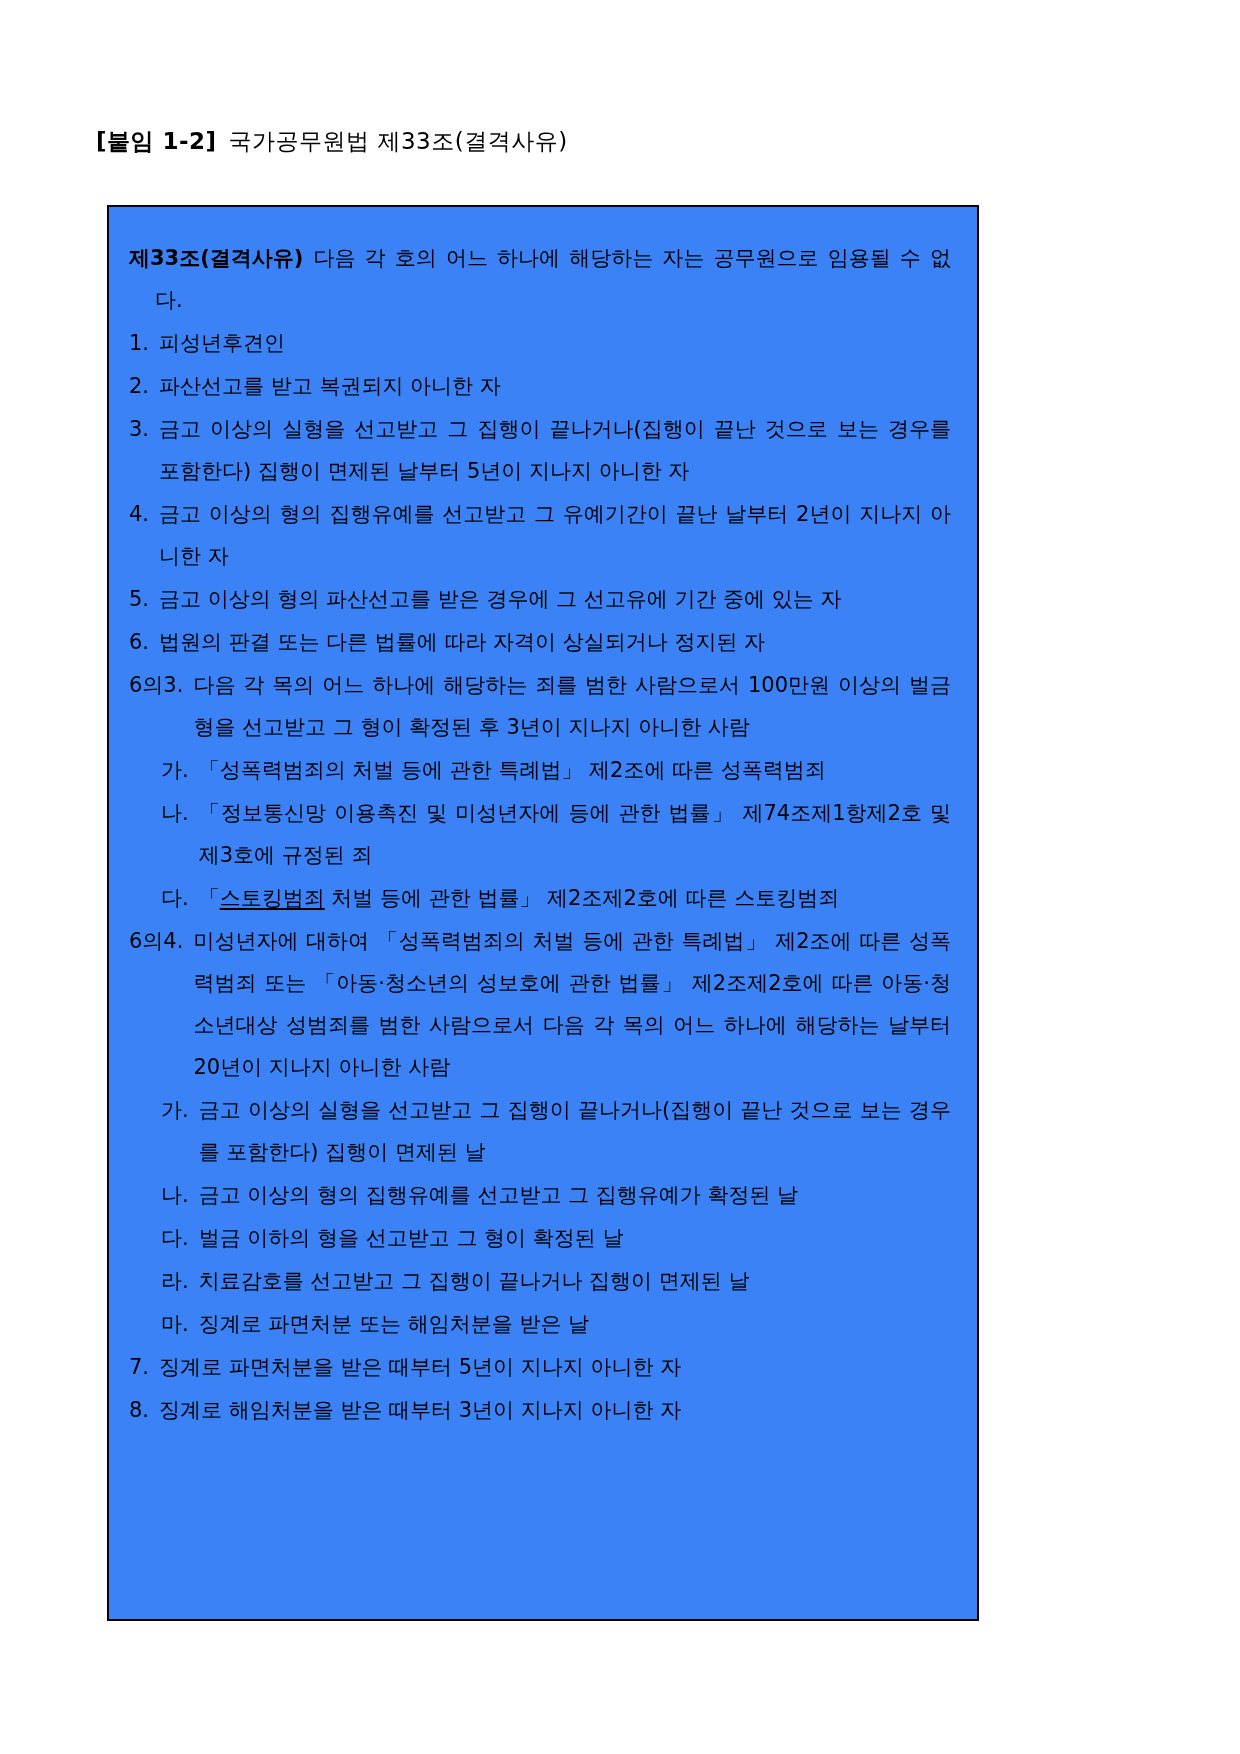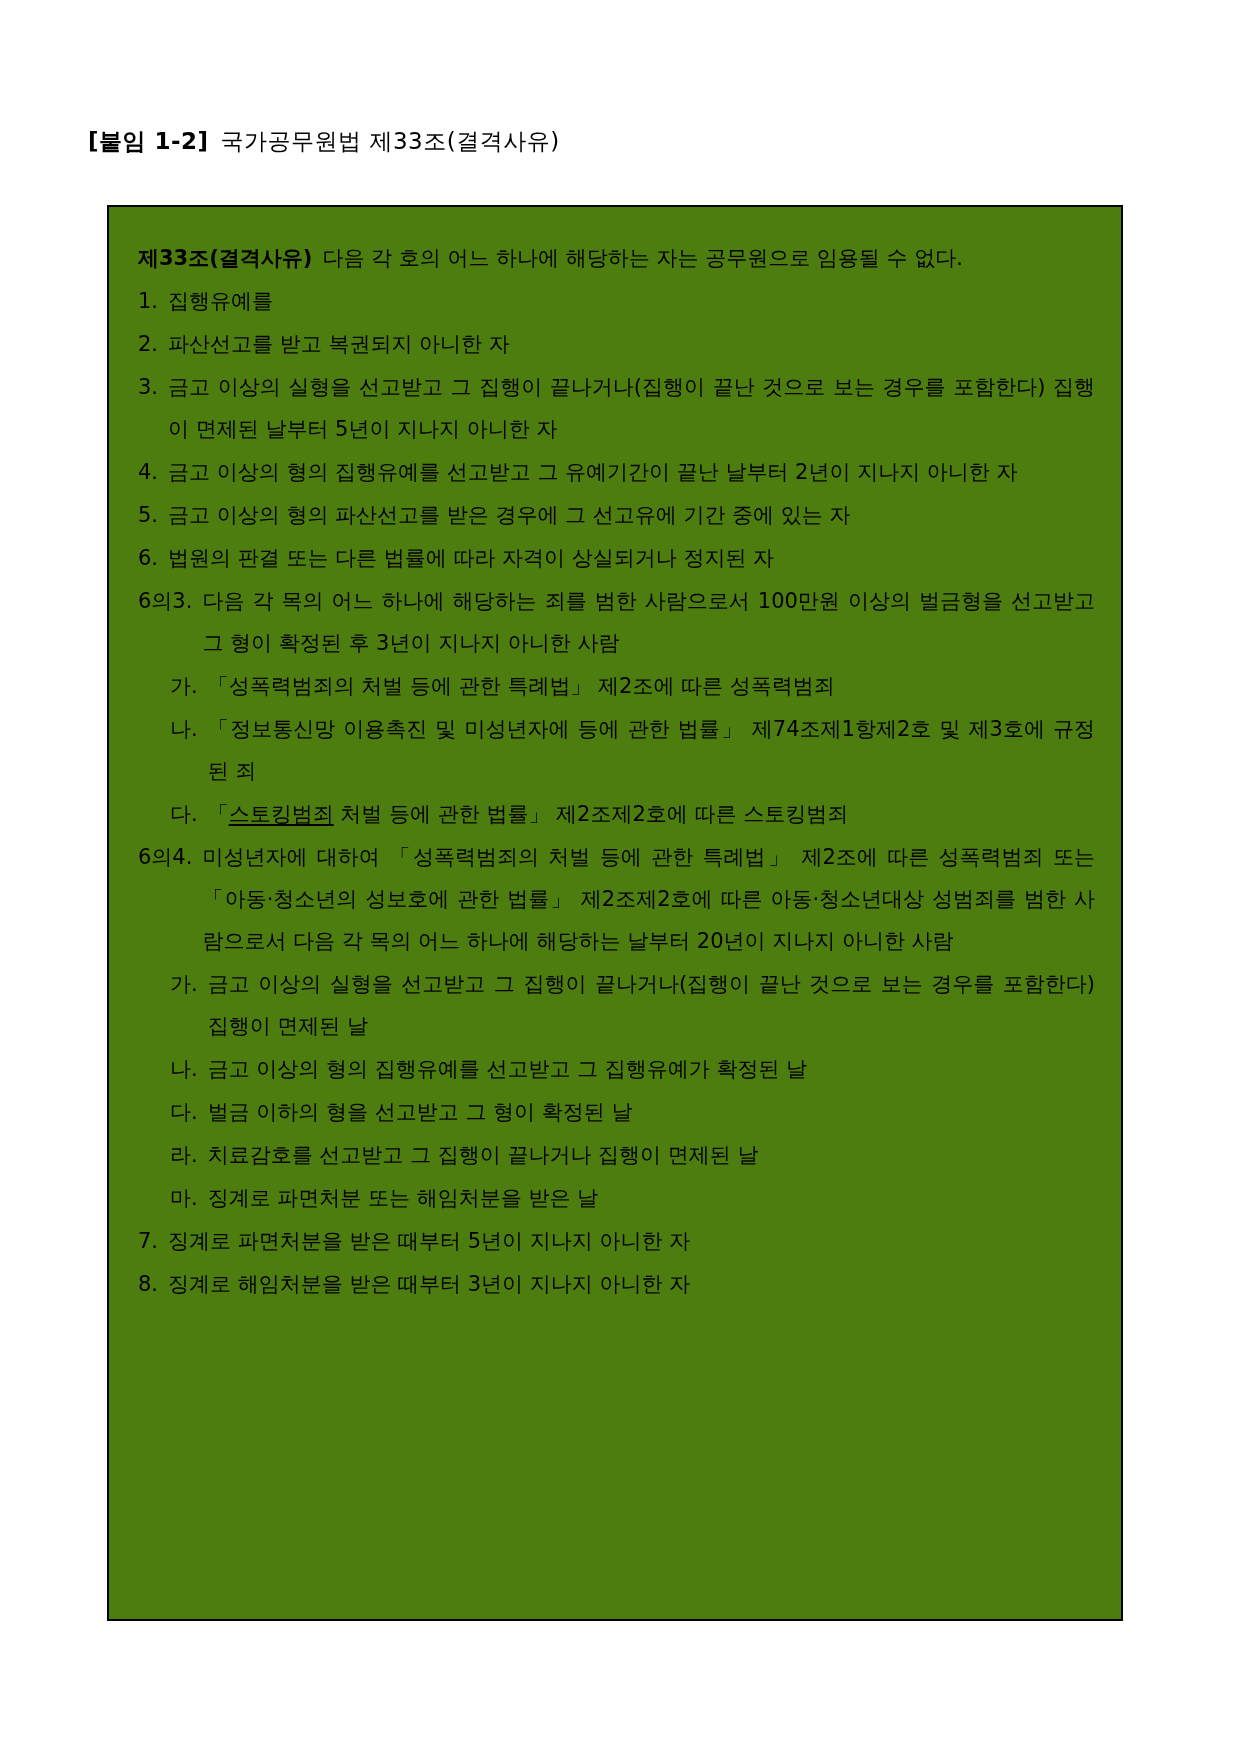--- a/index.html
+++ b/index.html
@@ -10,37 +10,37 @@
     font-family: "DejaVu Sans", sans-serif;
   }
   .page {
     position: relative;
     width: 1240px; height: 1754px;
     background: #ffffff;
     overflow: hidden;
   }
   .doc-header {
     position: absolute;
-    left: 88px; top: 126px;
+    left: 96px; top: 126px;
     font-size: 23px;
     letter-spacing: 0.5px;
     white-space: nowrap;
   }
   .attach-label { font-weight: bold; margin-right: 12px; }
   .doc-title { font-weight: normal; }
 
   .article-box {
     position: absolute;
     left: 107px; top: 205px;
-    width: 1016px;
+    width: 872px;
     min-height: 1416px;
     border: 2px solid #000000;
     box-sizing: border-box;
-    padding: 30px 26px 26px 29px;
-    background: #4d7c0f;
+    padding: 30px 26px 26px 20px;
+    background: #3b82f6;
   }
 
   .clause, .row { font-size: 21px; line-height: 42px; }
 
   .clause {
     display: block;
     padding-left: 26px;
     text-indent: -26px;
     text-align: justify;
     margin-bottom: 1px;
@@ -69,21 +69,21 @@
   </div>
 
   <div class="article-box">
 
     <div class="clause">
       <span class="bold">제33조(결격사유)</span><span>다음 각 호의 어느 하나에 해당하는 자는 공무원으로 임용될 수 없다.</span>
     </div>
 
     <div class="row">
       <span class="marker">1.</span>
-      <span class="txt">집행유예를</span>
+      <span class="txt">피성년후견인</span>
     </div>
 
     <div class="row">
       <span class="marker">2.</span>
       <span class="txt">파산선고를 받고 복권되지 아니한 자</span>
     </div>
 
     <div class="row">
       <span class="marker">3.</span>
       <span class="txt">금고 이상의 실형을 선고받고 그 집행이 끝나거나(집행이 끝난 것으로 보는 경우를 포함한다) 집행이 면제된 날부터 5년이 지나지 아니한 자</span>

